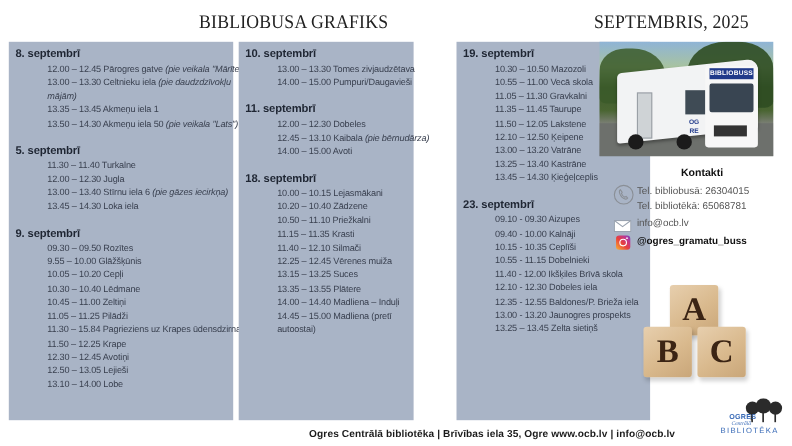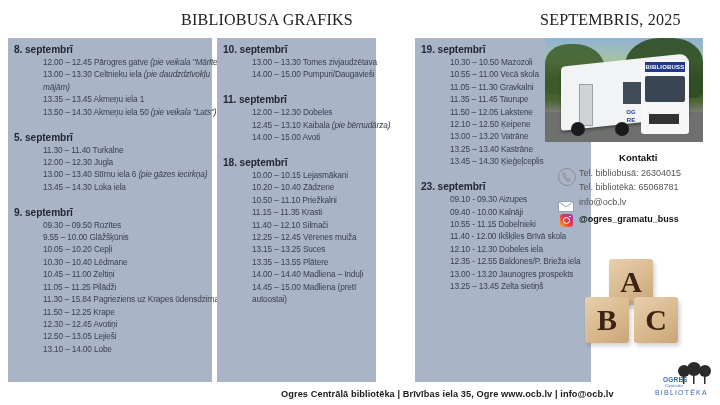--- a/index.html
+++ b/index.html
@@ -207,20 +207,21 @@
       <div class="row"><span>11.50 – 12.05</span> <span>Lakstene</span></div>
       <div class="row"><span>12.10 – 12.50</span> <span>Ķeipene</span></div>
       <div class="row"><span>13.00 – 13.20</span> <span>Vatrāne</span></div>
       <div class="row"><span>13.25 – 13.40</span> <span>Kastrāne</span></div>
       <div class="row"><span>13.45 – 14.30</span> <span>Ķieģeļceplis</span></div>
     </div>
     <div class="day">
       <div class="day-title">23. septembrī</div>
       <div class="row"><span>09.10 - 09.30</span> <span>Aizupes</span></div>
       <div class="row"><span>09.40 - 10.00</span> <span>Kalnāji</span></div>
+      <div class="row"><span>10.15 - 10.35</span> <span>Ceplīši</span></div>
       <div class="row"><span>10.55 - 11.15</span> <span>Dobelnieki</span></div>
       <div class="row"><span>11.40 - 12.00</span> <span>Ikšķiles Brīvā skola</span></div>
       <div class="row"><span>12.10 - 12.30</span> <span>Dobeles iela</span></div>
       <div class="row"><span>12.35 - 12.55</span> <span>Baldones/P. Brieža iela</span></div>
       <div class="row"><span>13.00 - 13.20</span> <span>Jaunogres prospekts</span></div>
       <div class="row"><span>13.25 – 13.45</span> <span>Zelta sietiņš</span></div>
     </div>
   </div>
 
 <div id="bus-photo">

